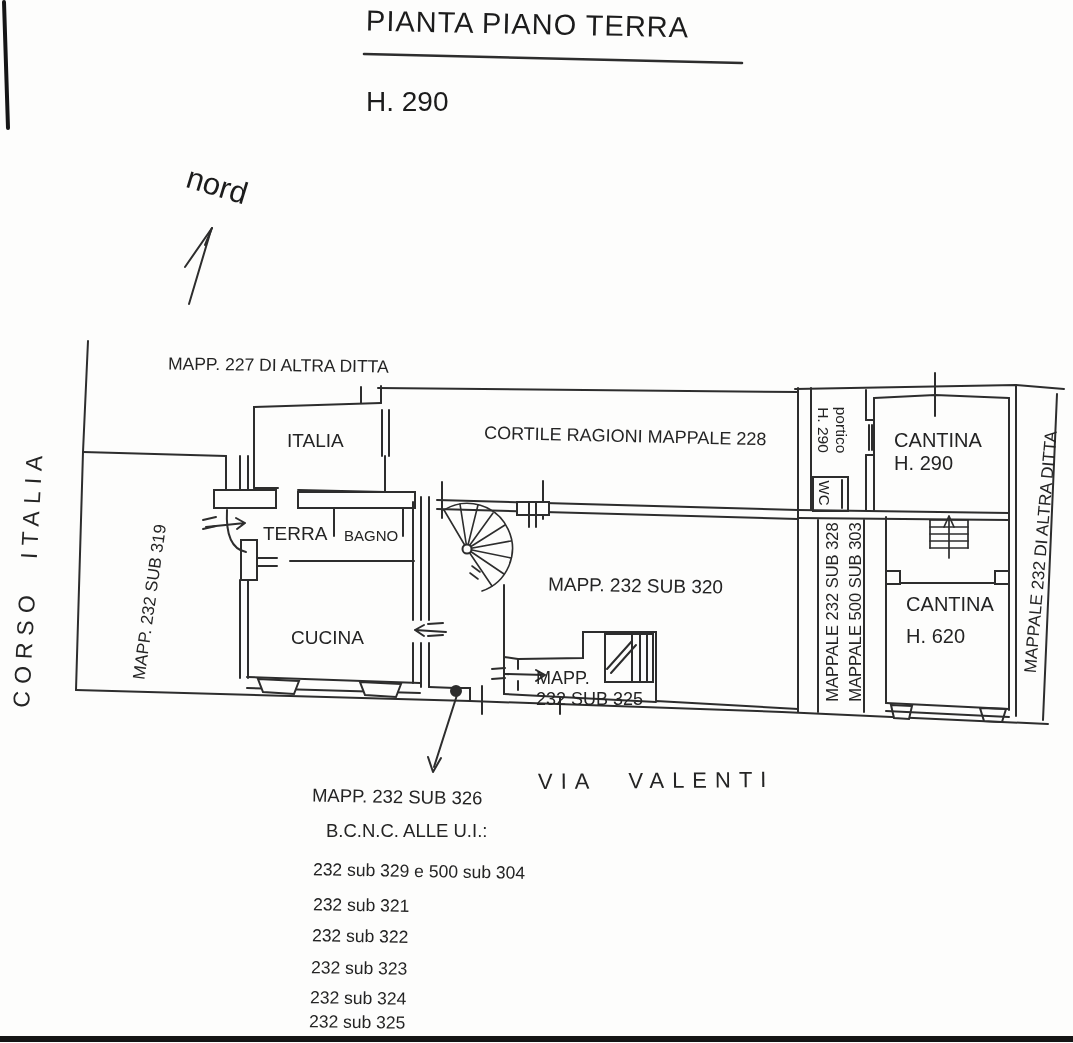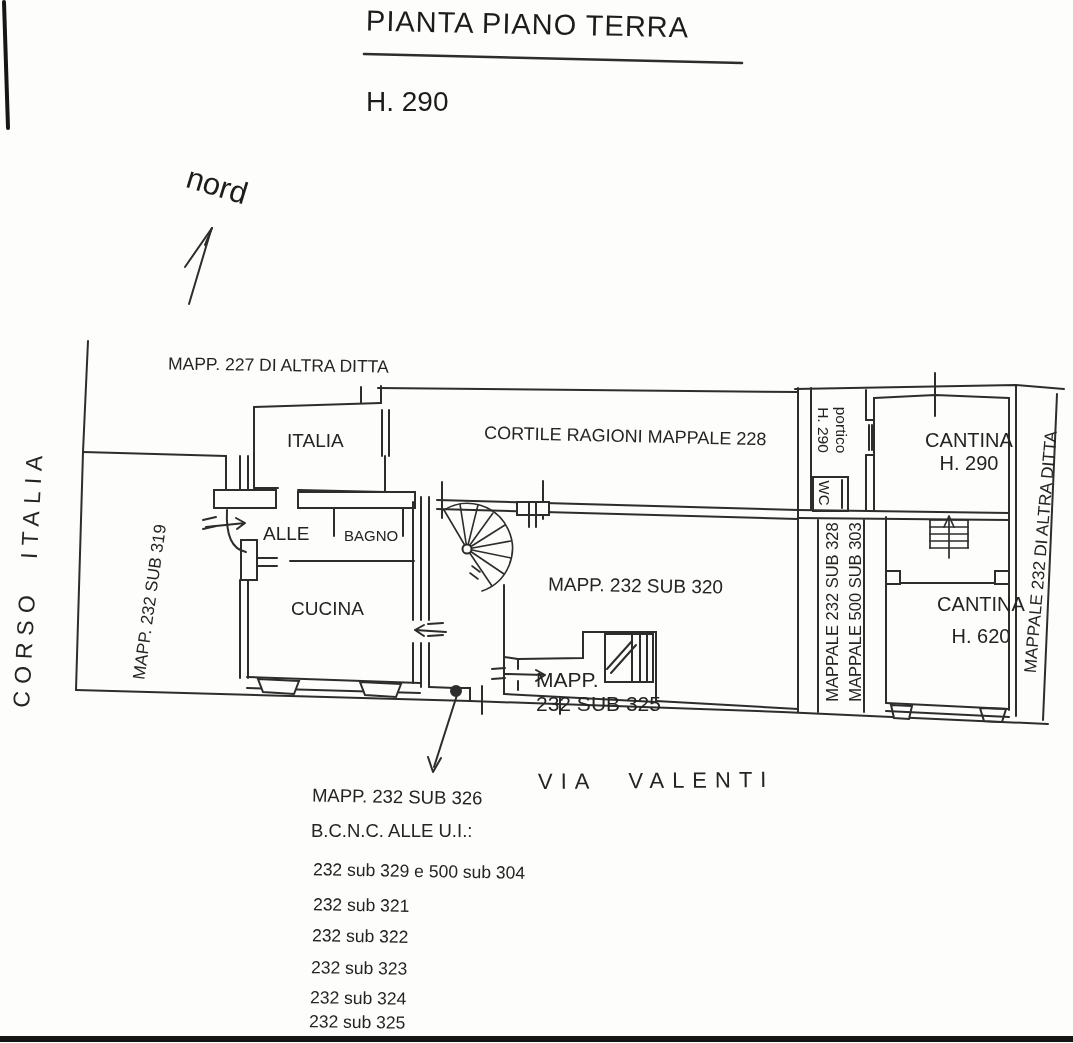--- a/index.html
+++ b/index.html
@@ -1,21 +1,21 @@
 <!DOCTYPE html>
 <html><head>
 <meta charset="utf-8">
 <style>
   html,body{margin:0;padding:0;background:#e8e8e8;}
   #page{position:relative;width:1073px;height:1043px;background:#fdfdfc;overflow:hidden;
         font-family:"Liberation Sans", sans-serif;color:#222;}
   #plan-svg{position:absolute;left:0;top:0;}
   .lbl{position:absolute;white-space:nowrap;color:#242424;line-height:1.15;}
   .ctr{transform:translate(-50%,-50%);}
-  .tc{text-align:center;margin-left:31px;}
+  .tc{text-align:left;}
 </style>
 </head>
 <body>
 
 <div id="page">
 
   <svg id="plan-svg" width="1073" height="1043" viewBox="0 0 1073 1043" fill="none" stroke="#2d2d2d" stroke-width="2" stroke-linecap="round">
 
     <g stroke="#161616">
       <path d="M4,2 L8,128" stroke-width="4"></path>
@@ -151,31 +151,31 @@
   <div class="lbl" style="left:186px;top:168px;font-size:31px;transform:rotate(17deg);color:#1c1c1c;">nord</div>
 
   <div class="lbl ctr" style="left:28px;top:578px;font-size:23px;letter-spacing:7px;word-spacing:16px;transform:translate(-50%,-50%) rotate(-87deg);">CORSO ITALIA</div>
 
   <div class="lbl ctr" style="left:150px;top:602px;font-size:17px;transform:translate(-50%,-50%) rotate(-82deg);">MAPP. 232 SUB 319</div>
 
   <div class="lbl" style="left:168px;top:355px;font-size:17.5px;transform:rotate(0.8deg);">MAPP. 227 DI ALTRA DITTA</div>
 
   <div class="lbl" style="left:287px;top:430px;font-size:19px;">ITALIA</div>
 
-  <div class="lbl" style="left:263px;top:523px;font-size:19px;">ALLE</div>
+  <div class="lbl" style="left:263px;top:523px;font-size:19px;">TERRA</div>
 
   <div class="lbl" style="left:344px;top:527px;font-size:15px;">BAGNO</div>
 
-  <div class="lbl" style="left:291px;top:598px;font-size:19px;">CUCINA</div>
+  <div class="lbl" style="left:291px;top:627px;font-size:19px;">CUCINA</div>
 
   <div class="lbl" style="left:484px;top:426px;font-size:18px;transform:rotate(1.3deg);">CORTILE RAGIONI MAPPALE 228</div>
 
   <div class="lbl" style="left:548px;top:575px;font-size:19px;transform:rotate(1deg);">MAPP. 232 SUB 320</div>
 
-  <div class="lbl" style="left:536px;top:668px;font-size:21px;">
+  <div class="lbl" style="left:536px;top:668px;font-size:18px;">
     <div>MAPP.</div>
     <div>232 SUB 325</div>
   </div>
 
   <div class="lbl ctr" style="left:832px;top:430px;font-size:15.5px;transform:translate(-50%,-50%) rotate(90deg);text-align:center;">
     <div>portico</div>
     <div>H. 290</div>
   </div>
 
   <div class="lbl ctr" style="left:824px;top:493px;font-size:15px;transform:translate(-50%,-50%) rotate(90deg);">WC</div>
@@ -194,21 +194,21 @@
     <div>CANTINA</div>
     <div>H. 620</div>
   </div>
 
   <div class="lbl ctr" style="left:1041px;top:552px;font-size:17px;transform:translate(-50%,-50%) rotate(-85deg);">MAPPALE 232 DI ALTRA DITTA</div>
 
   <div class="lbl" style="left:538px;top:768px;font-size:22px;letter-spacing:8px;word-spacing:18px;transform:rotate(-0.5deg);">VIA VALENTI</div>
 
   <div class="lbl" style="left:312px;top:786px;font-size:18.5px;transform:rotate(1deg);">MAPP. 232 SUB 326</div>
 
-  <div class="lbl" style="left:311px;top:820px;font-size:18.5px;">B.C.N.C. ALLE U.I.:</div>
+  <div class="lbl" style="left:326px;top:820px;font-size:18.5px;">B.C.N.C. ALLE U.I.:</div>
 
   <div class="lbl" style="left:313px;top:861px;font-size:17.5px;transform:rotate(1deg);">232 sub 329 e 500 sub 304</div>
   <div class="lbl" style="left:313px;top:895px;font-size:17.5px;transform:rotate(1deg);">232 sub 321</div>
   <div class="lbl" style="left:312px;top:926px;font-size:17.5px;transform:rotate(1deg);">232 sub 322</div>
   <div class="lbl" style="left:311px;top:958px;font-size:17.5px;transform:rotate(0.8deg);">232 sub 323</div>
   <div class="lbl" style="left:310px;top:988px;font-size:17.5px;transform:rotate(0.8deg);">232 sub 324</div>
   <div class="lbl" style="left:309px;top:1012px;font-size:17.5px;transform:rotate(0.8deg);">232 sub 325</div>
 
 </div>
 

